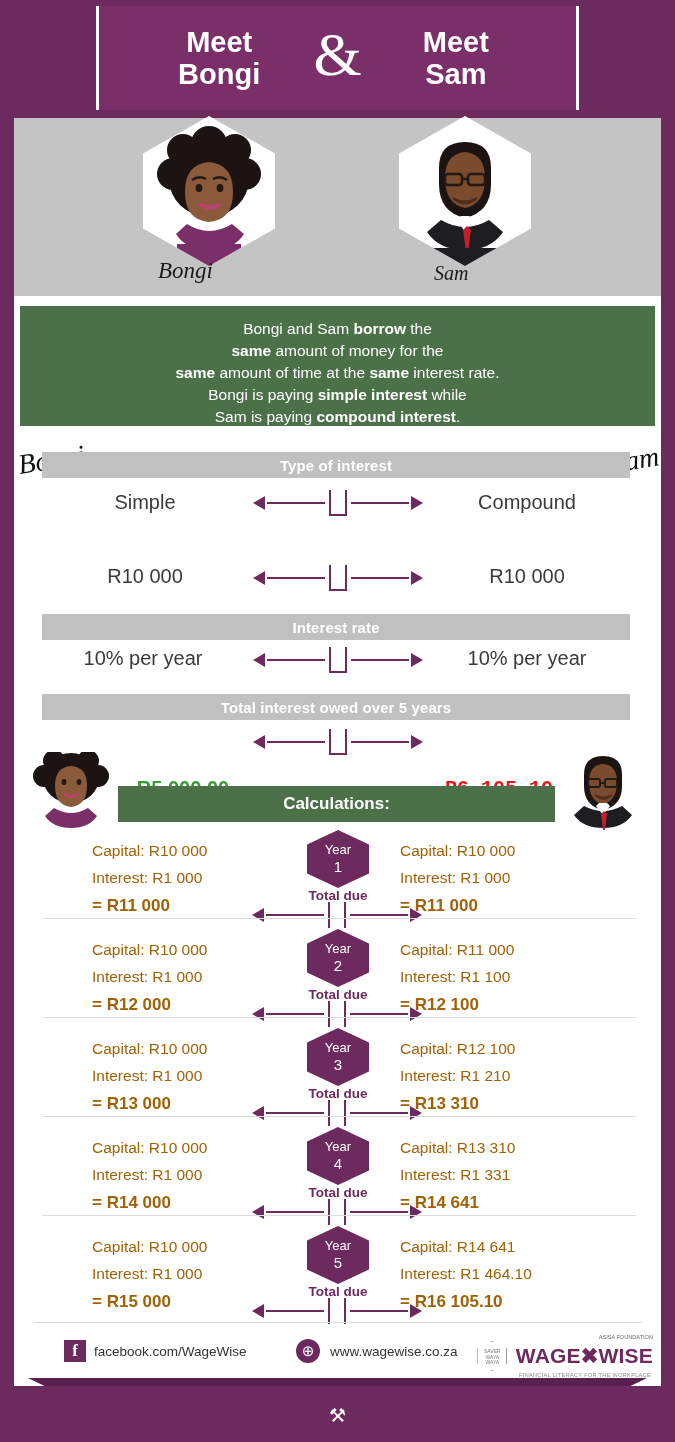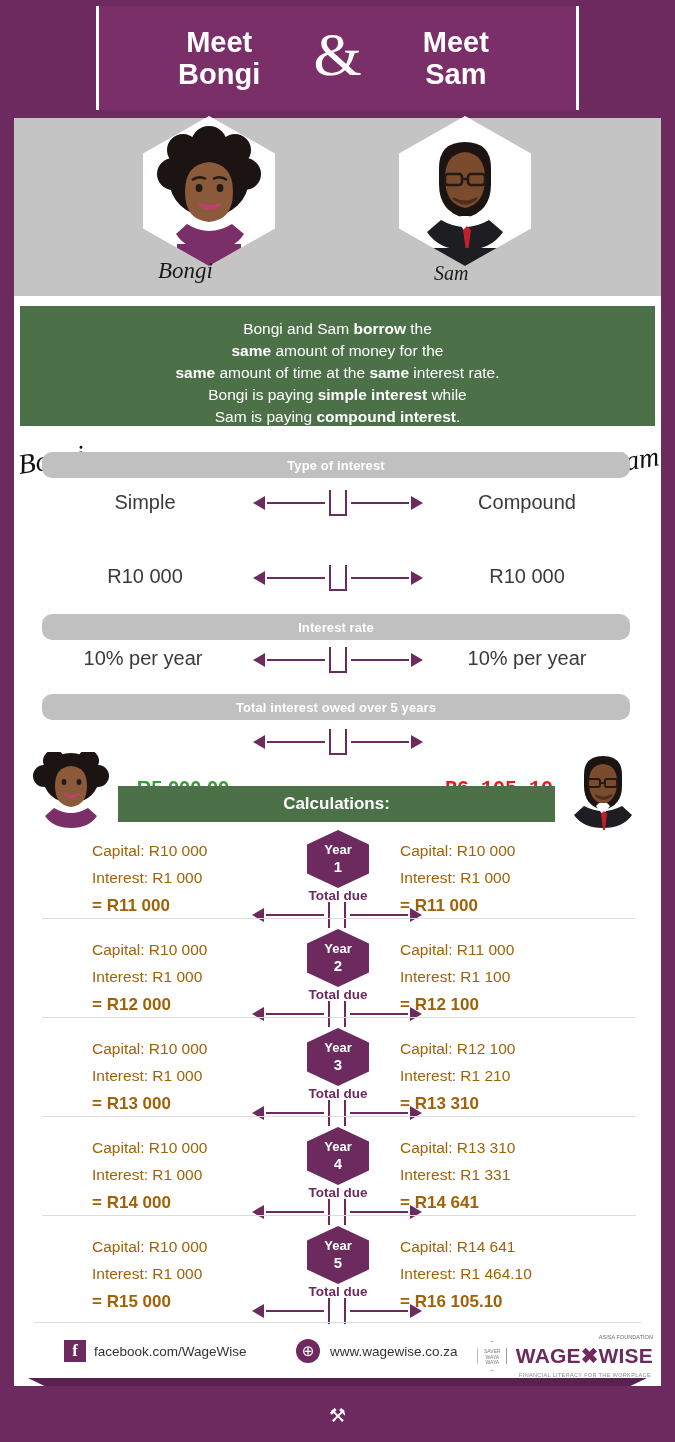--- a/index.html
+++ b/index.html
@@ -143,26 +143,25 @@
   .hand.left  { left: 18px;  top: 444px; transform: rotate(-9deg); }
   .hand.right { right: 16px; top: 444px; transform: rotate(-9deg); }
 
   
   .bar {
     position: absolute;
     height: 26px;
     background: #c0c0c0;
     color: #ffffff;
     font-weight: bold;
-    font-size: 13px;
+    font-size: 15px;
     display: flex;
     align-items: center;
     justify-content: center;
     letter-spacing: .1px;
-    border-radius: 10px;
   }
   .cmp-val {
     position: absolute;
     font-size: 20px;
     color: #3a3a3a;
     width: 230px;
     text-align: center;
   }
   .cmp-val.big { font-weight: bold; font-size: 20px; margin-top: 47px; }
   .arrows {
@@ -238,21 +237,21 @@
   .hexyear {
     position: absolute;
     left: 287px;
     top: 2px;
     width: 62px;
     height: 58px;
     background: #6d2a5f;
     clip-path: polygon(50% 0%, 100% 25%, 100% 75%, 50% 100%, 0% 75%, 0% 25%);
     color: #ffffff;
     font-size: 13px;
-    font-weight: bold;
+    font-weight: normal;
     display: flex;
     flex-direction: column;
     align-items: center;
     justify-content: center;
     line-height: 1.15;
   }
   .hexyear .n { font-size: 15px; }
   .totaldue {
     position: absolute;
     left: 272px;

